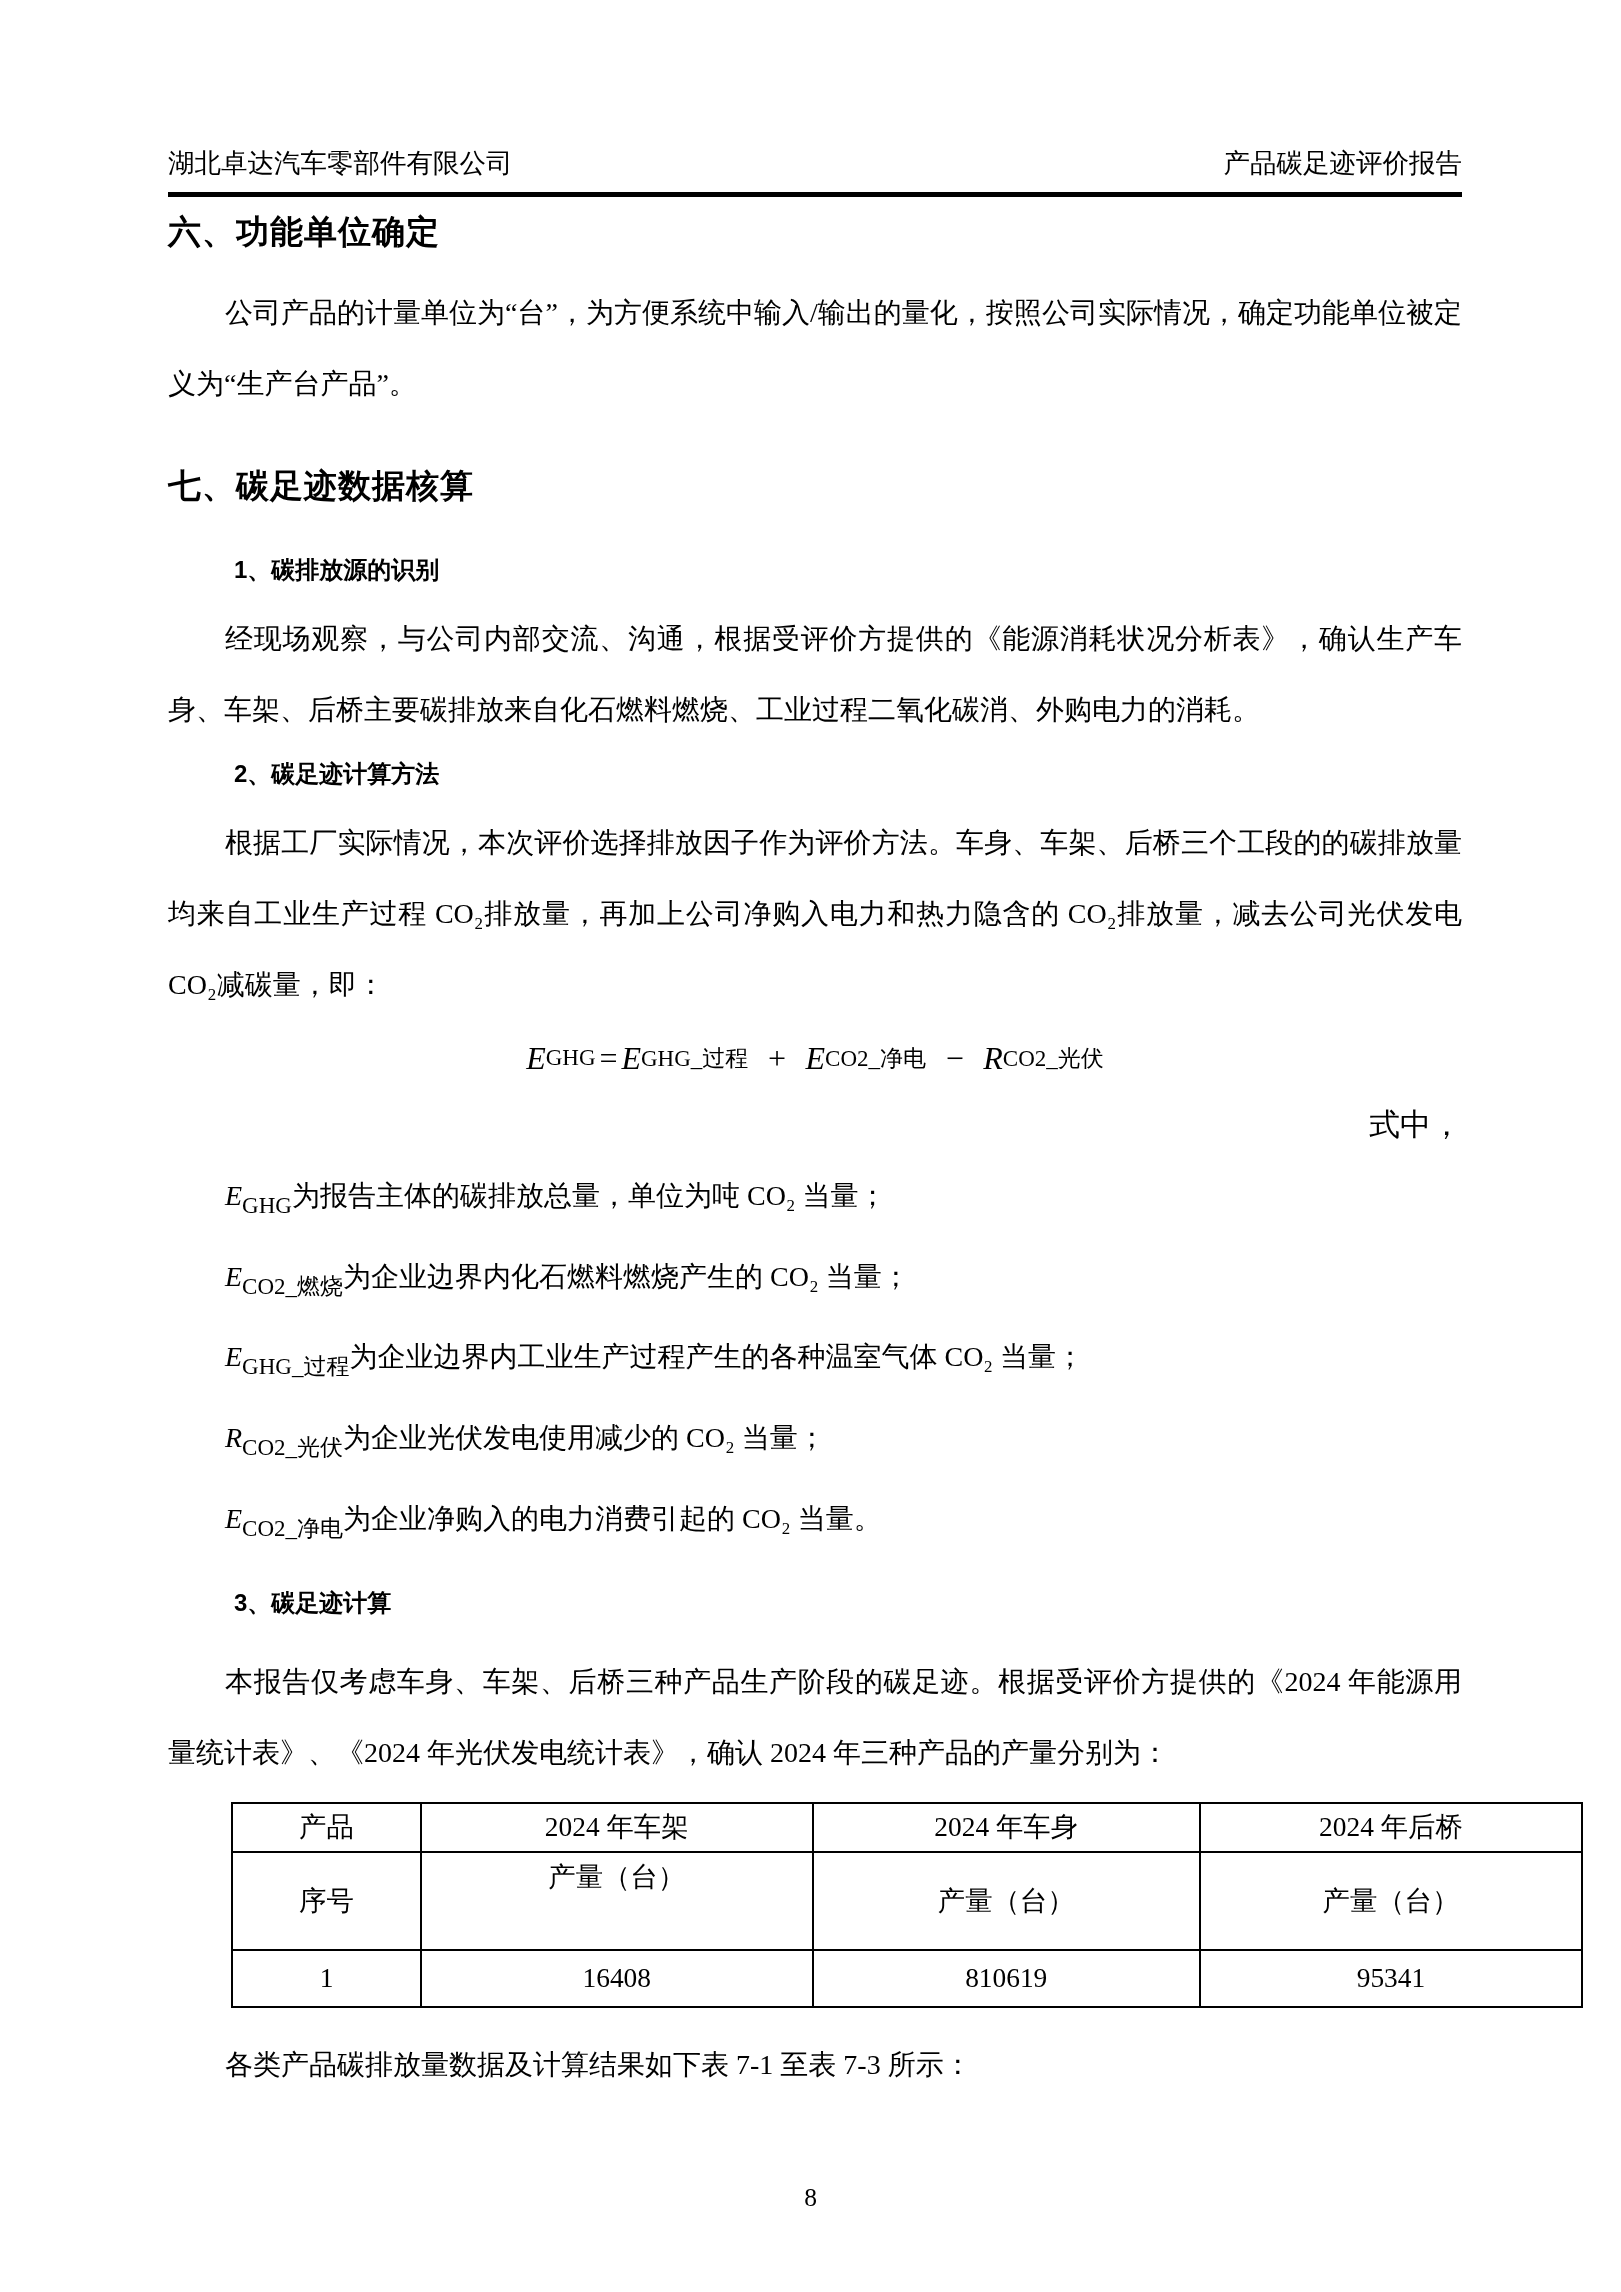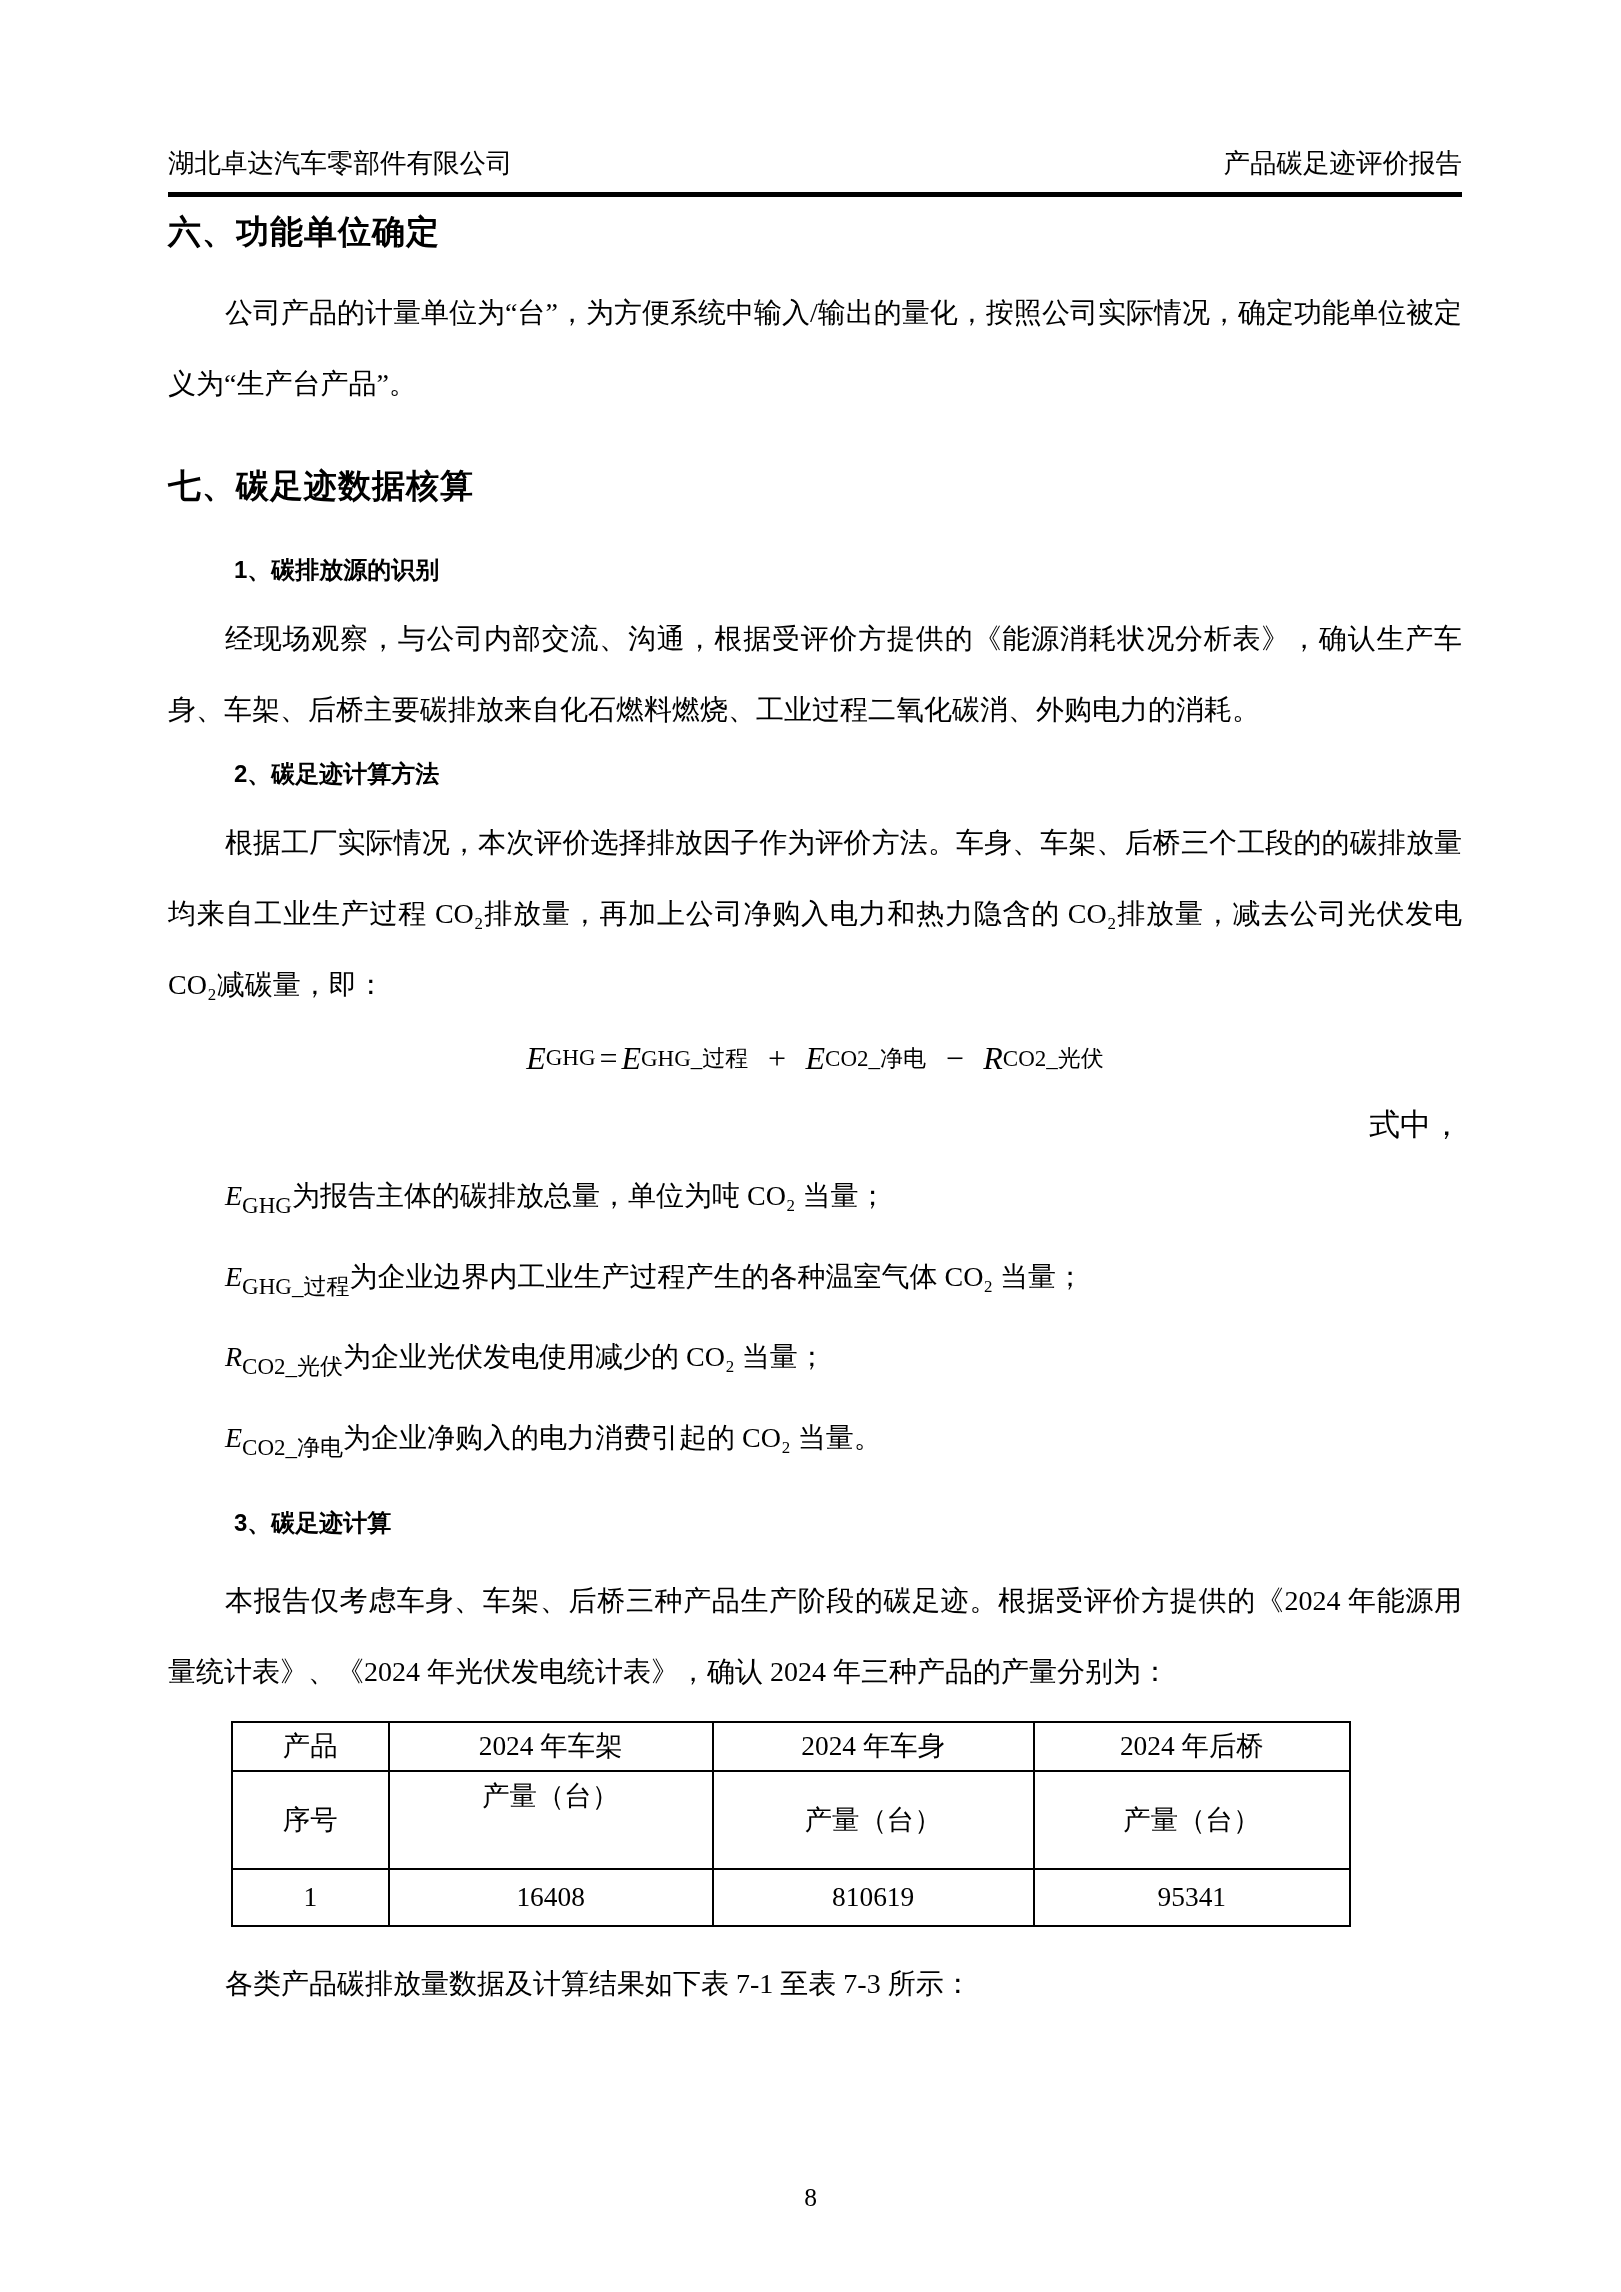--- a/index.html
+++ b/index.html
@@ -87,21 +87,21 @@
   .def-line {
     font-size: 28px;
     line-height: 71px;
     text-indent: 0;
     padding-left: 57px;
   }
   
   .prod-table {
     margin-top: 13.7px;
     margin-left: 63px;
-    width: 1120px;
+    width: 1352px;
     border-collapse: collapse;
     table-layout: fixed;
     font-size: 27.4px;
   }
   .prod-table td {
     border: 2px solid #000;
     text-align: center;
     vertical-align: middle;
     padding: 0 5.9px;
   }
@@ -152,20 +152,23 @@
       <span class="fsub">CO2_净电</span>
       <span class="op">−</span>
       <span class="sym">R</span>
       <span class="fsub">CO2_光伏</span>
   </div>
 
   <div class="def-intro">式中，</div>
 
   <div class="def-line">
     <span class="sym">E</span><span class="fsub">GHG</span><span>为报告主体的碳排放总量，单位为吨 CO₂ 当量；</span>
+  </div>
+  <div class="def-line">
+    <span class="sym">E</span><span class="fsub">CO2_燃烧</span><span>为企业边界内化石燃料燃烧产生的 CO₂ 当量；</span>
   </div>
   <div class="def-line">
     <span class="sym">E</span><span class="fsub">GHG_过程</span><span>为企业边界内工业生产过程产生的各种温室气体 CO₂ 当量；</span>
   </div>
   <div class="def-line">
     <span class="sym">R</span><span class="fsub">CO2_光伏</span><span>为企业光伏发电使用减少的 CO₂ 当量；</span>
   </div>
   <div class="def-line">
     <span class="sym">E</span><span class="fsub">CO2_净电</span><span>为企业净购入的电力消费引起的 CO₂ 当量。</span>
   </div>

